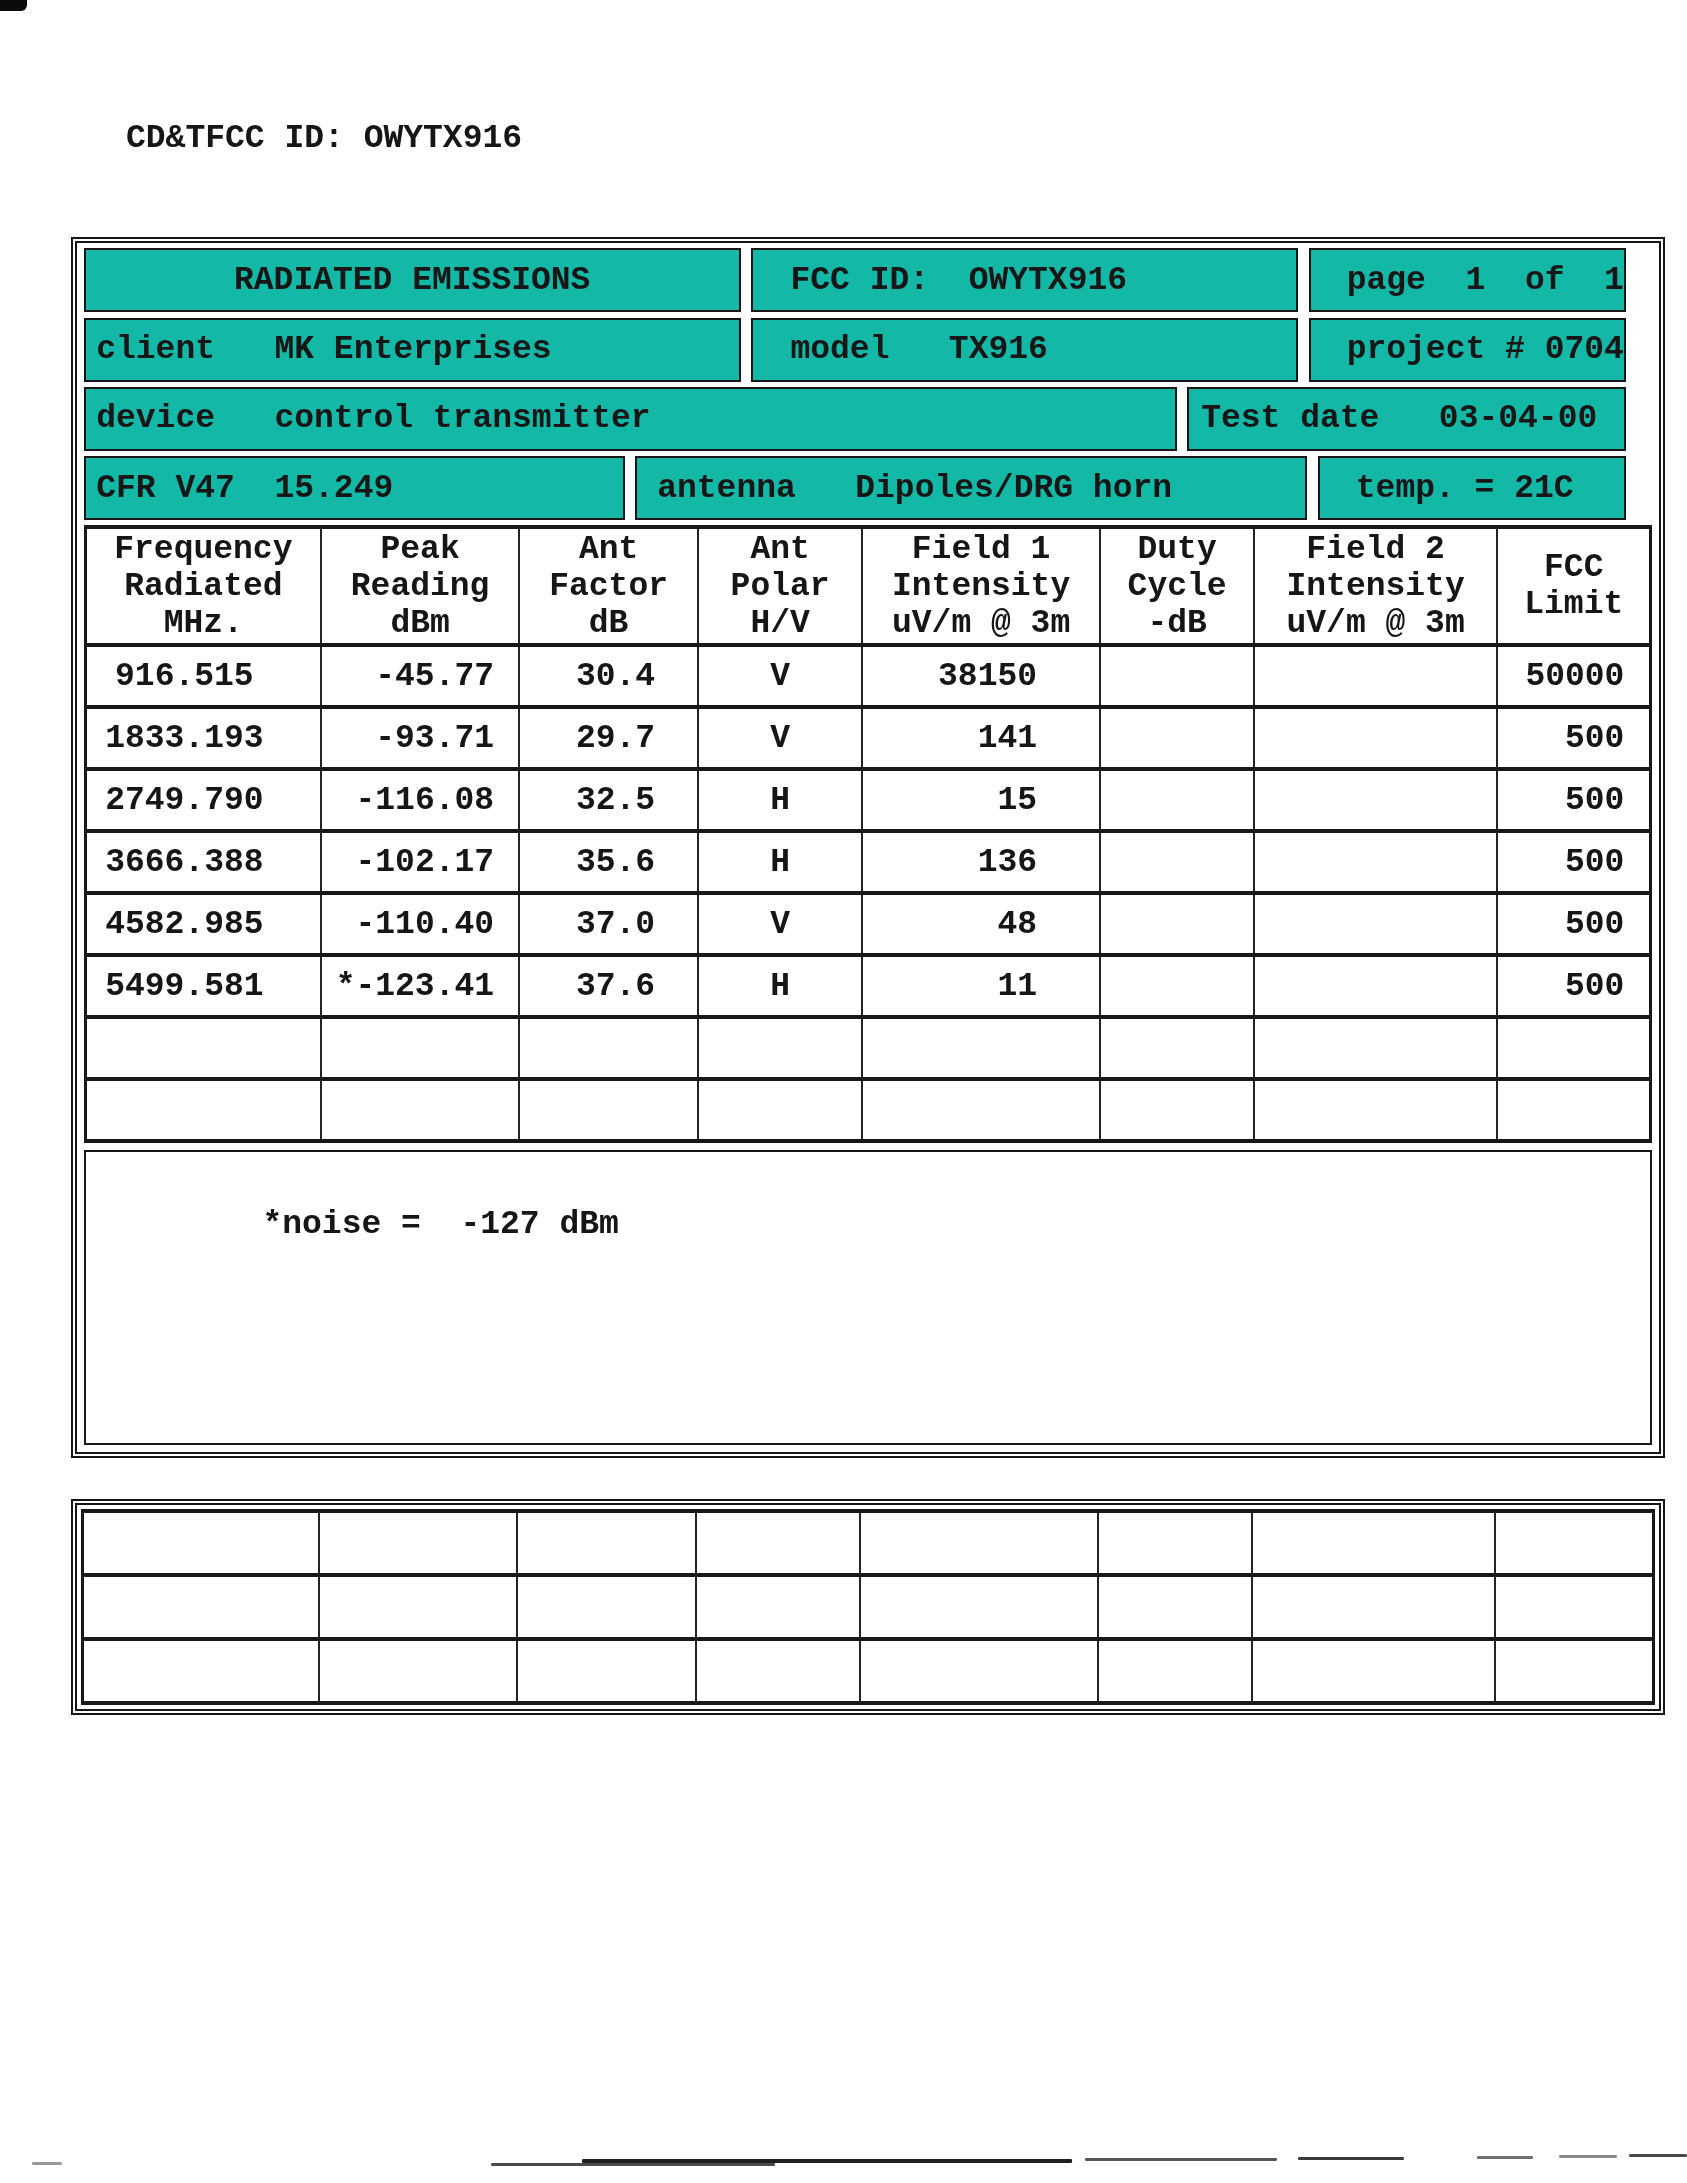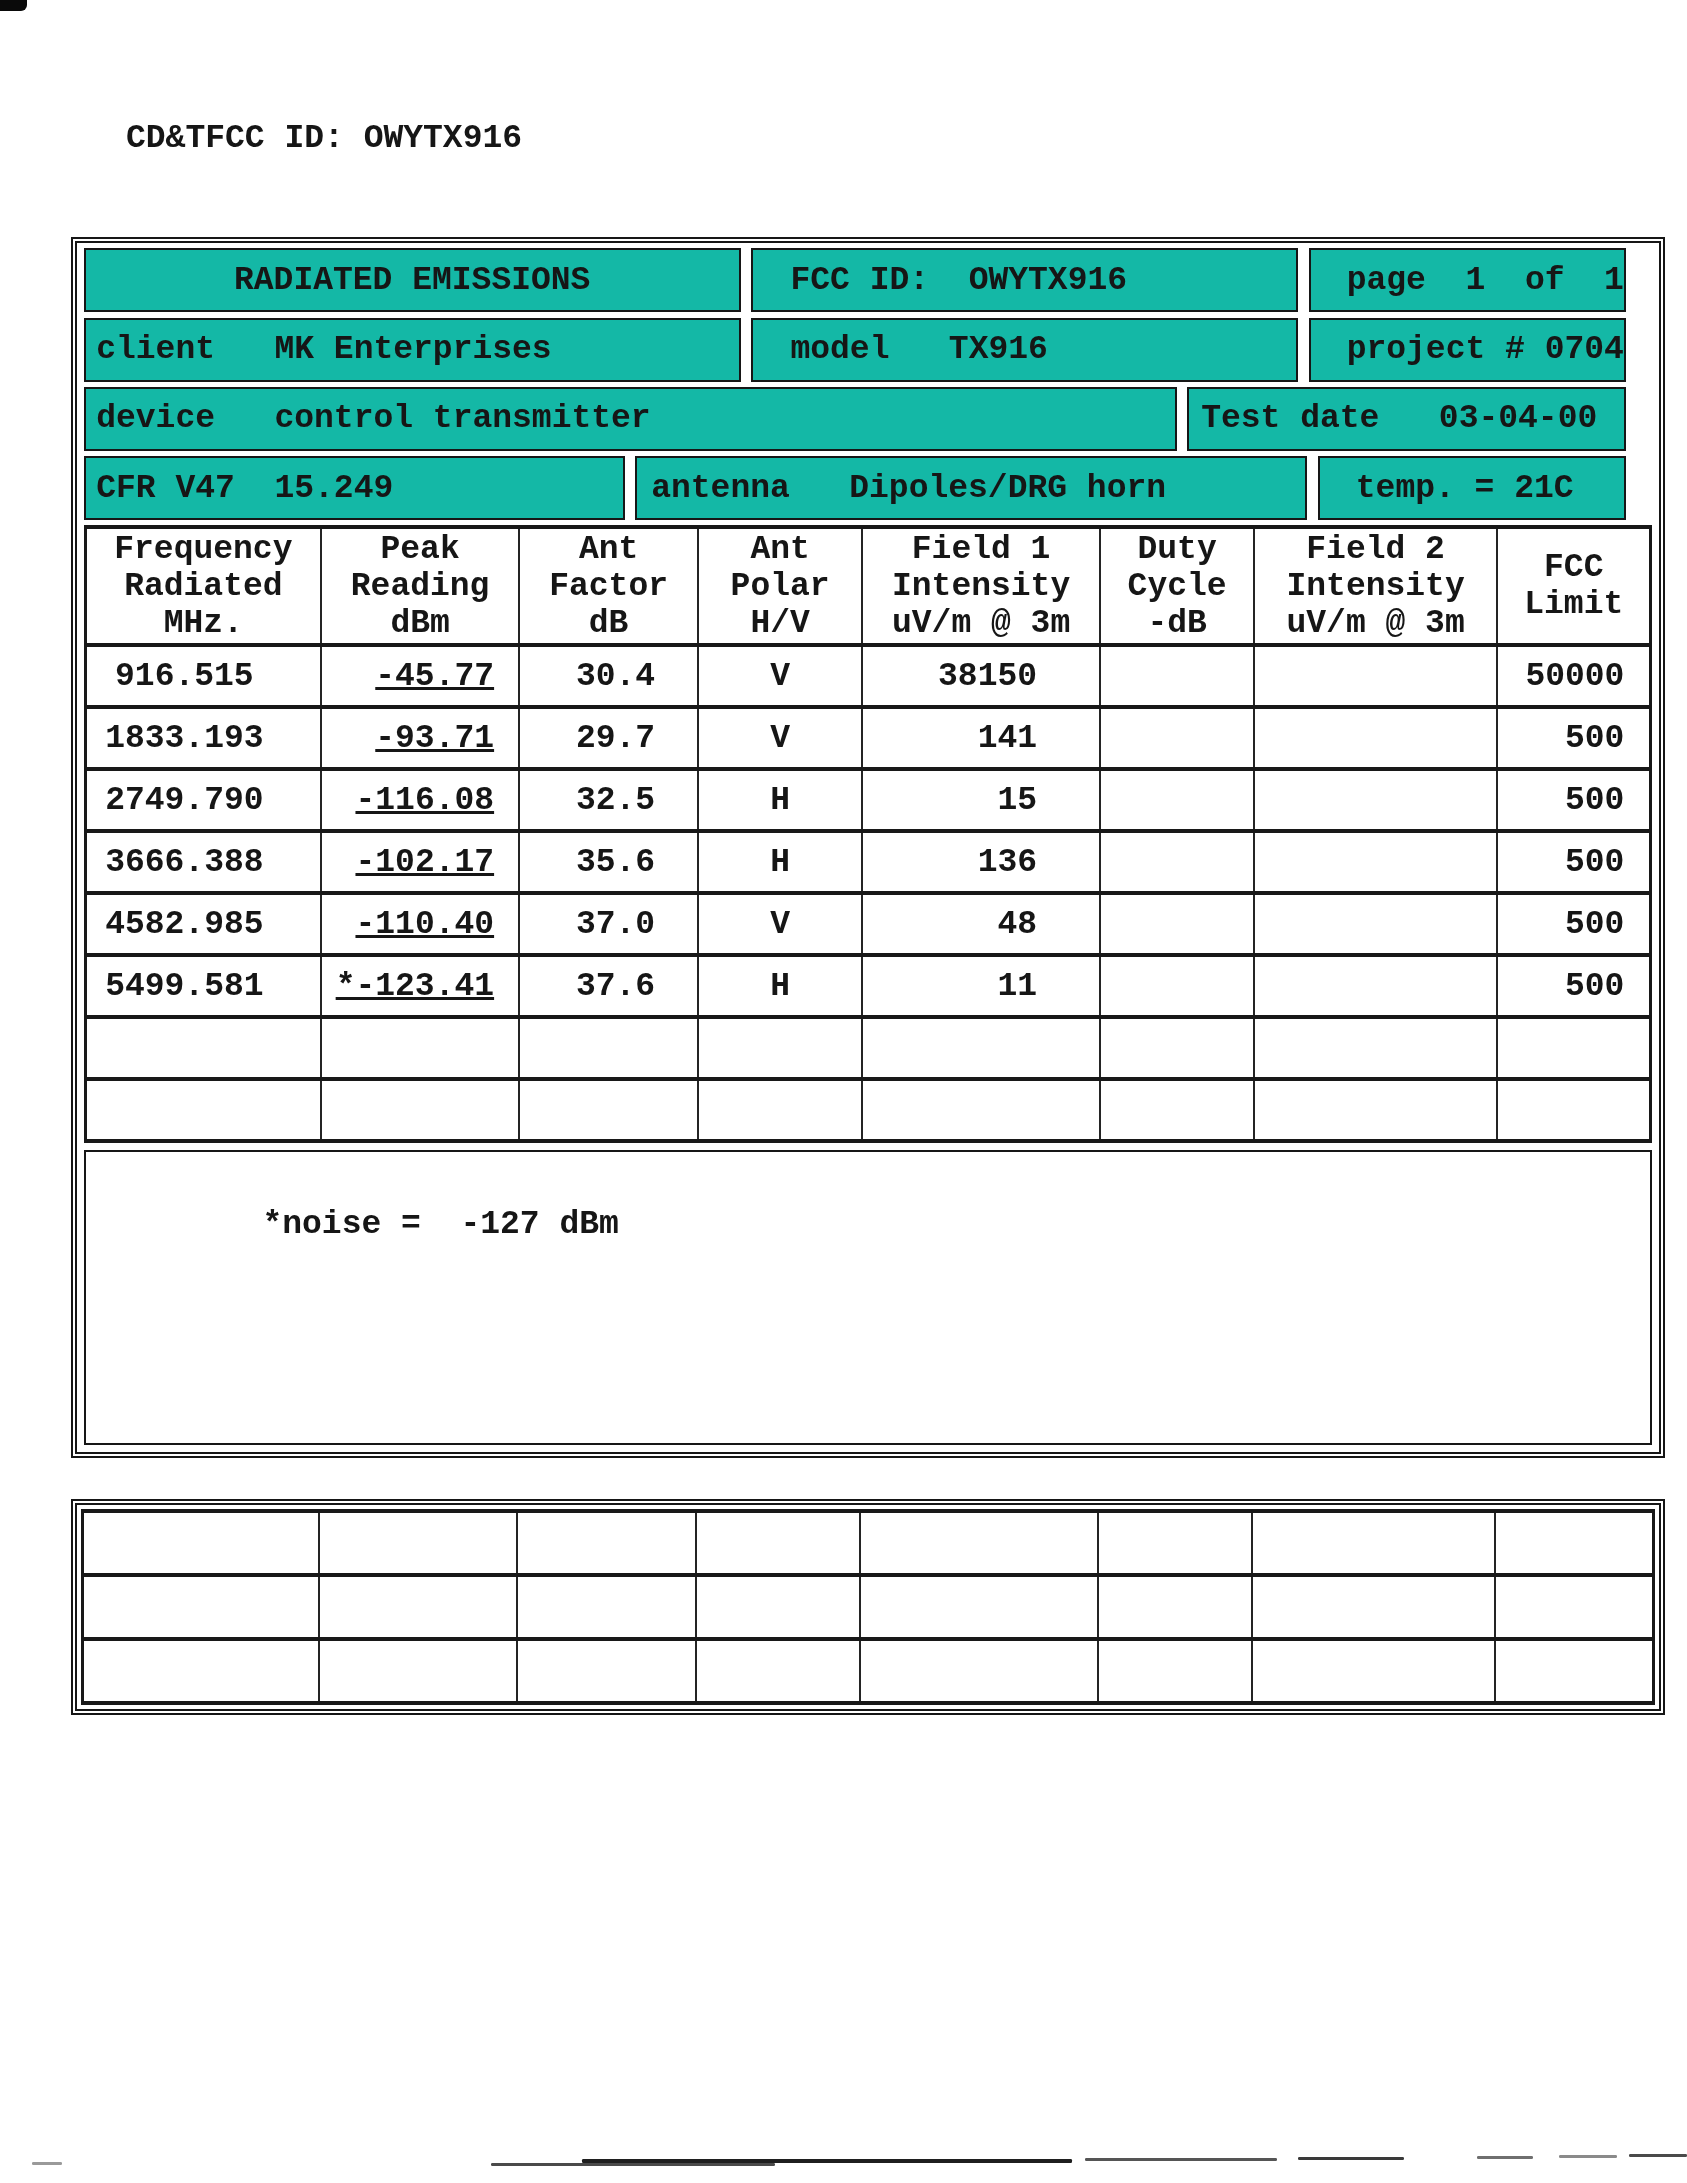--- a/index.html
+++ b/index.html
@@ -19,33 +19,33 @@
   
   .hdr-row{display:flex;gap:10.6px;margin:0 26.5px 5.3px 0;}
   .hbox{border:2.6px solid #161616;height:64px;display:flex;align-items:center;white-space:pre;box-sizing:border-box;background:#14b8a6;}
   .hbox.center{justify-content:center;}
   .w-title{width:659px;}
   .w-mid{width:548px;padding-left:37px;}
   .w-right{flex:1;padding-left:36px;}
   .w-device{width:1093px;padding-left:10.6px;}
   .w-testdate{flex:1;padding-left:12px;}
   .w-cfr{width:541px;padding-left:10.6px;}
-  .w-ant{width:672px;padding-left:14px;}
+  .w-ant{width:672px;padding-left:20px;}
   .pad-lab{padding-left:10.6px;}
   
   .etable{border-collapse:collapse;table-layout:fixed;width:100%;margin-top:1.3px;border:3.3px solid #181818;}
   .etable th,.etable td{
     border-left:2px solid #242424;border-right:2px solid #242424;
     border-top:4px solid #181818;border-bottom:4px solid #181818;
     vertical-align:middle;box-sizing:border-box;overflow:hidden;
   }
   .etable th{height:118px;text-align:center;white-space:pre-line;line-height:1.13;font-weight:700;padding:0;}
   .etable td{height:62px;white-space:pre;padding:0;}
   td.a-freq{text-align:center;padding-right:38px;}
-  td.a-peak{text-align:right;padding-right:24px;text-decoration:underline;}
+  td.a-peak{text-align:right;padding-right:24px;}
   td.a-ant {text-align:right;padding-right:42px;}
   td.a-pol {text-align:center;}
   td.a-f1  {text-align:right;padding-right:62px;}
   td.a-fcc {text-align:right;padding-right:25px;}
   
   .notes-box{border:2.6px solid #161616;height:295px;margin-top:6.6px;padding:17px 0 0 58px;white-space:pre;box-sizing:border-box;}
   
   .btable{margin-top:0;}
   .btable td{height:64px;}
   

